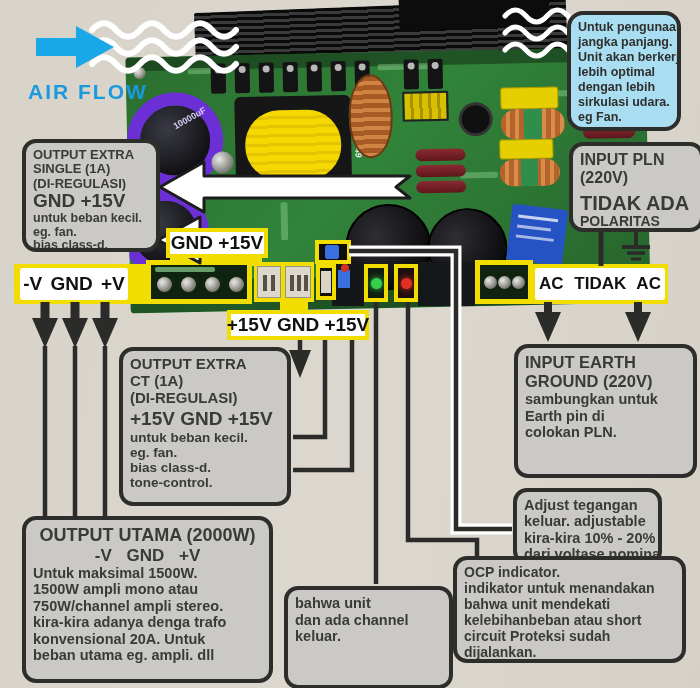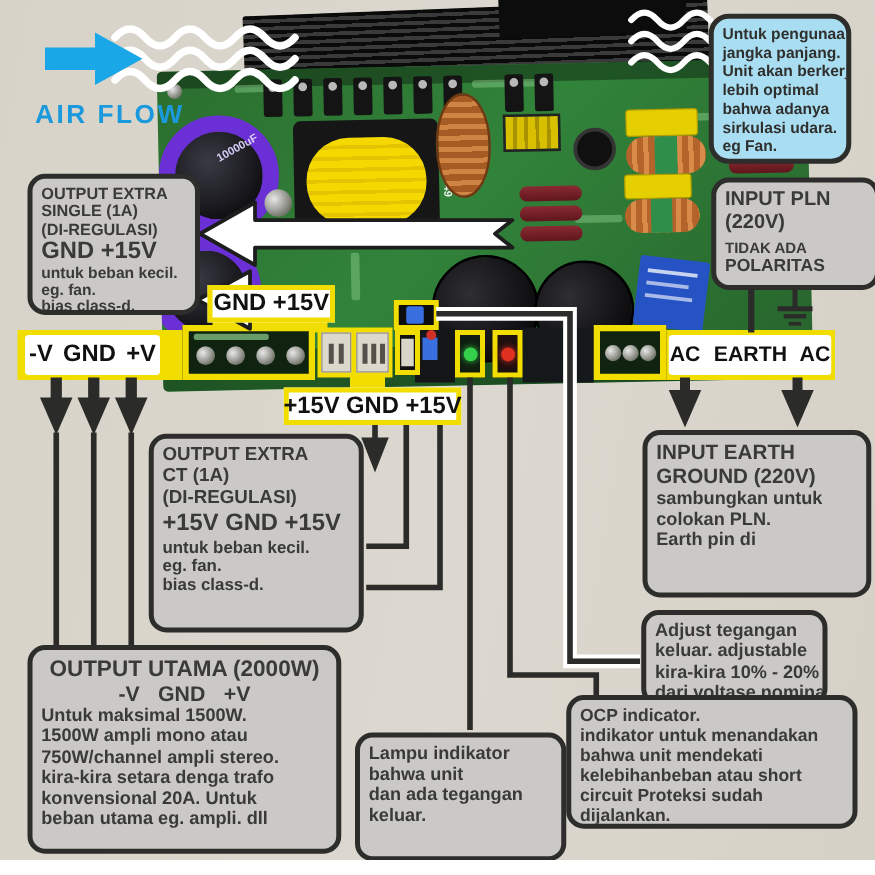--- a/index.html
+++ b/index.html
@@ -214,100 +214,100 @@
   </g>
 </svg>
 
 <div class="lbl ylb" style="left:166px;top:228px;width:102px;height:30px;font-size:19px;">
   <span>GND +15V</span>
 </div>
 <div class="lbl" style="left:20px;top:268px;width:108px;height:32px;font-size:19px;border-radius:3px;">
   <span style="word-spacing:3px;">-V GND +V</span>
 </div>
 <div class="lbl" style="left:535px;top:268px;width:130px;height:32px;font-size:17px;border-radius:3px;">
-  <span style="word-spacing:6px;">AC EARTH AC</span>
+  <span style="word-spacing:6px;">AC TIDAK AC</span>
 </div>
 <div class="lbl ylb" style="left:227px;top:310px;width:142px;height:30px;font-size:19px;">
   <span>+15V GND +15V</span>
 </div>
 
 <div class="abs" style="left:28px;top:80px;font-size:21px;color:#1a9add;letter-spacing:2px;">AIR FLOW</div>
 
 <div class="co" style="left:567px;top:11px;width:114px;height:120px;background:#a9def2;border-radius:16px;font-size:12.5px;color:#2f2f2d;line-height:1.2;">
   <div>Untuk pengunaan</div>
   <div>jangka panjang.</div>
   <div>Unit akan berkerja</div>
   <div>lebih optimal</div>
-  <div>bahwa adanya</div>
+  <div>dengan lebih</div>
   <div>sirkulasi udara.</div>
   <div>eg Fan.</div>
 </div>
 
 <div class="co" style="left:22px;top:139px;width:138px;height:113px;font-size:13px;line-height:1.1;">
   <div>OUTPUT EXTRA</div>
   <div>SINGLE (1A)</div>
   <div>(DI-REGULASI)</div>
   <div style="font-size:19px;">GND +15V</div>
   <div style="font-size:12.5px;">untuk beban kecil.</div>
   <div style="font-size:12.5px;">eg. fan.</div>
   <div style="font-size:12.5px;">bias class-d.</div>
 </div>
 
 <div class="co" style="left:569px;top:142px;width:135px;height:90px;font-size:16px;line-height:1.12;">
   <div>INPUT PLN</div>
   <div>(220V)</div>
-  <div style="font-size:12px;margin-top:5px;">TIDAK ADA</div>
+  <div style="font-size:20px;margin-top:5px;">TIDAK ADA</div>
   <div style="font-size:14px;">POLARITAS</div>
 </div>
 
 <div class="co" style="left:119px;top:347px;width:172px;height:159px;font-size:15px;line-height:1.12;">
   <div>OUTPUT EXTRA</div>
   <div>CT (1A)</div>
   <div>(DI-REGULASI)</div>
   <div style="font-size:19px;margin-top:2px;">+15V GND +15V</div>
   <div style="font-size:13.5px;">untuk beban kecil.</div>
   <div style="font-size:13.5px;">eg. fan.</div>
   <div style="font-size:13.5px;">bias class-d.</div>
+  <div style="font-size:13.5px;">tone-control.</div>
 </div>
 
 <div class="co" style="left:514px;top:344px;width:183px;height:134px;font-size:16.5px;line-height:1.15;">
   <div>INPUT EARTH</div>
   <div>GROUND (220V)</div>
   <div style="font-size:14.5px;">sambungkan untuk</div>
+  <div style="font-size:14.5px;">Earth pin di</div>
   <div style="font-size:14.5px;">colokan PLN.</div>
-  <div style="font-size:14.5px;">Earth pin di</div>
 </div>
 
 <div class="co" style="left:513px;top:488px;width:149px;height:77px;font-size:14.5px;line-height:1.13;">
   <div>Adjust tegangan</div>
   <div>keluar. adjustable</div>
   <div>kira-kira 10% - 20%</div>
   <div>dari voltase nominal</div>
 </div>
 
 <div class="co" style="left:453px;top:556px;width:233px;height:107px;font-size:14px;line-height:1.14;">
   <div>OCP indicator.</div>
   <div>indikator untuk menandakan</div>
   <div>bahwa unit mendekati</div>
   <div>kelebihanbeban atau short</div>
   <div>circuit Proteksi sudah</div>
   <div>dijalankan.</div>
 </div>
 
 <div class="co" style="left:284px;top:586px;width:169px;height:103px;font-size:14.5px;line-height:1.15;">
-  <div>Lampu indikator</div>
   <div>bahwa unit</div>
-  <div>dan ada tegangan</div>
+  <div>dan ada channel</div>
   <div>keluar.</div>
 </div>
 
 <div class="co" style="left:22px;top:516px;width:251px;height:167px;font-size:14.5px;line-height:1.14;">
   <div style="font-size:18px;text-align:center;">OUTPUT UTAMA (2000W)</div>
   <div style="font-size:17px;text-align:center;word-spacing:10px;">-V GND +V</div>
   <div>Untuk maksimal 1500W.</div>
   <div>1500W ampli mono atau</div>
   <div>750W/channel ampli stereo.</div>
-  <div>kira-kira setara denga trafo</div>
+  <div>kira-kira adanya denga trafo</div>
   <div>konvensional 20A. Untuk</div>
   <div>beban utama eg. ampli. dll</div>
 </div>
 
 <div class="abs" style="left:0;top:688px;width:700px;height:12px;background:#ffffff;"></div>
 
 </body></html>

